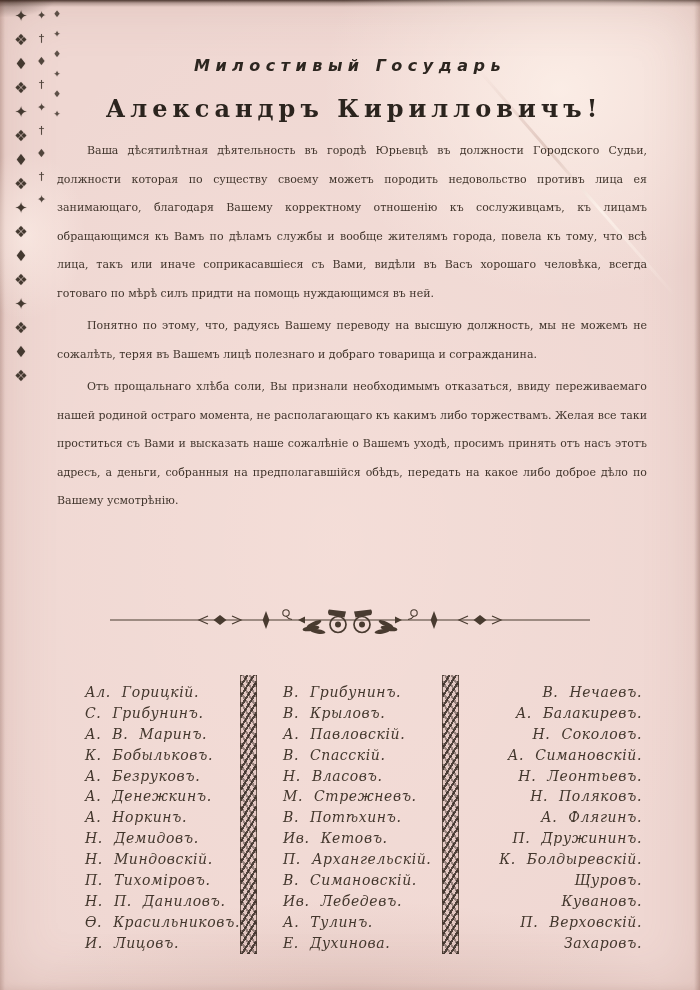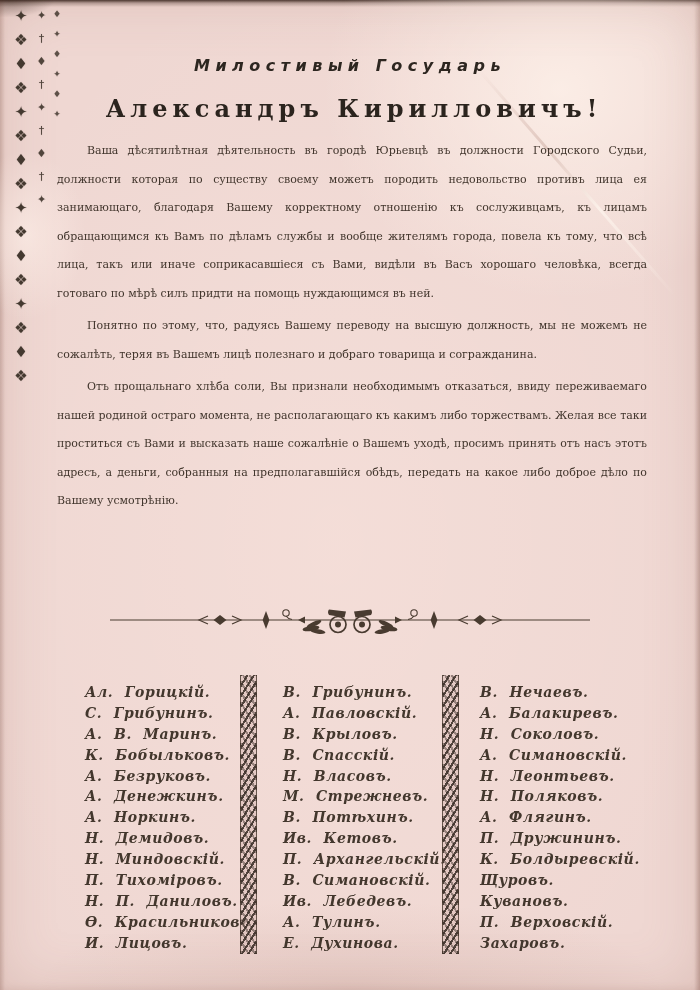--- a/index.html
+++ b/index.html
@@ -53,24 +53,24 @@
   .body-text {
     position:absolute; top:137px; left:57px; width:590px; height:442px; overflow:hidden;
     font-size:11px; line-height:28.5px; text-align:justify; color:#41352c;
   }
   .body-text p { margin:0 0 4px 0; text-indent:30px; }
 
   .divider { position:absolute; top:599px; left:108px; width:484px; height:40px; }
 
   .signatures { position:absolute; top:684px; left:0; width:700px; height:290px; }
   .sig-col { position:absolute; top:0; font-style:italic; font-size:14px; color:#43372d; letter-spacing:.6px; word-spacing:6px; }
-  .sig-col div { height:20.9px; white-space:nowrap;font-weight:bold; }
+  .sig-col div { height:20.9px; white-space:nowrap; }
   .c1 { left:85px;  width:160px; }
   .c2 { left:283px; width:160px; }
-  .c3 { left:480px; width:150px; }
+  .c3 { left:492px; width:150px;text-align:right; }
 
   .braid {
     position:absolute; top:-9px; width:15px; height:279px;
     border-left:1px solid rgba(70,55,45,.8);
     border-right:1px solid rgba(70,55,45,.8);
     background:
       repeating-linear-gradient(-58deg, rgba(56,44,37,.85) 0 2px, transparent 2px 5.5px),
       repeating-linear-gradient(58deg, rgba(56,44,37,.45) 0 2px, transparent 2px 5.5px),
       linear-gradient(rgba(216,186,180,.55), rgba(216,186,180,.55));
   }
@@ -168,22 +168,22 @@
         <div class="sig-name">Н. Демидовъ.</div>
         <div class="sig-name">Н. Миндовскій.</div>
         <div class="sig-name">П. Тихоміровъ.</div>
         <div class="sig-name">Н. П. Даниловъ.</div>
         <div class="sig-name">Ѳ. Красильниковъ.</div>
         <div class="sig-name">И. Лицовъ.</div>
       </div>
     <div class="braid b1"></div>
     <div class="sig-col c2">
         <div class="sig-name">В. Грибунинъ.</div>
+        <div class="sig-name">В. Крыловъ.</div>
         <div class="sig-name">А. Павловскій.</div>
-        <div class="sig-name">В. Крыловъ.</div>
         <div class="sig-name">В. Спасскій.</div>
         <div class="sig-name">Н. Власовъ.</div>
         <div class="sig-name">М. Стрежневъ.</div>
         <div class="sig-name">В. Потѣхинъ.</div>
         <div class="sig-name">Ив. Кетовъ.</div>
         <div class="sig-name">П. Архангельскій.</div>
         <div class="sig-name">В. Симановскій.</div>
         <div class="sig-name">Ив. Лебедевъ.</div>
         <div class="sig-name">А. Тулинъ.</div>
         <div class="sig-name">Е. Духинова.</div>

